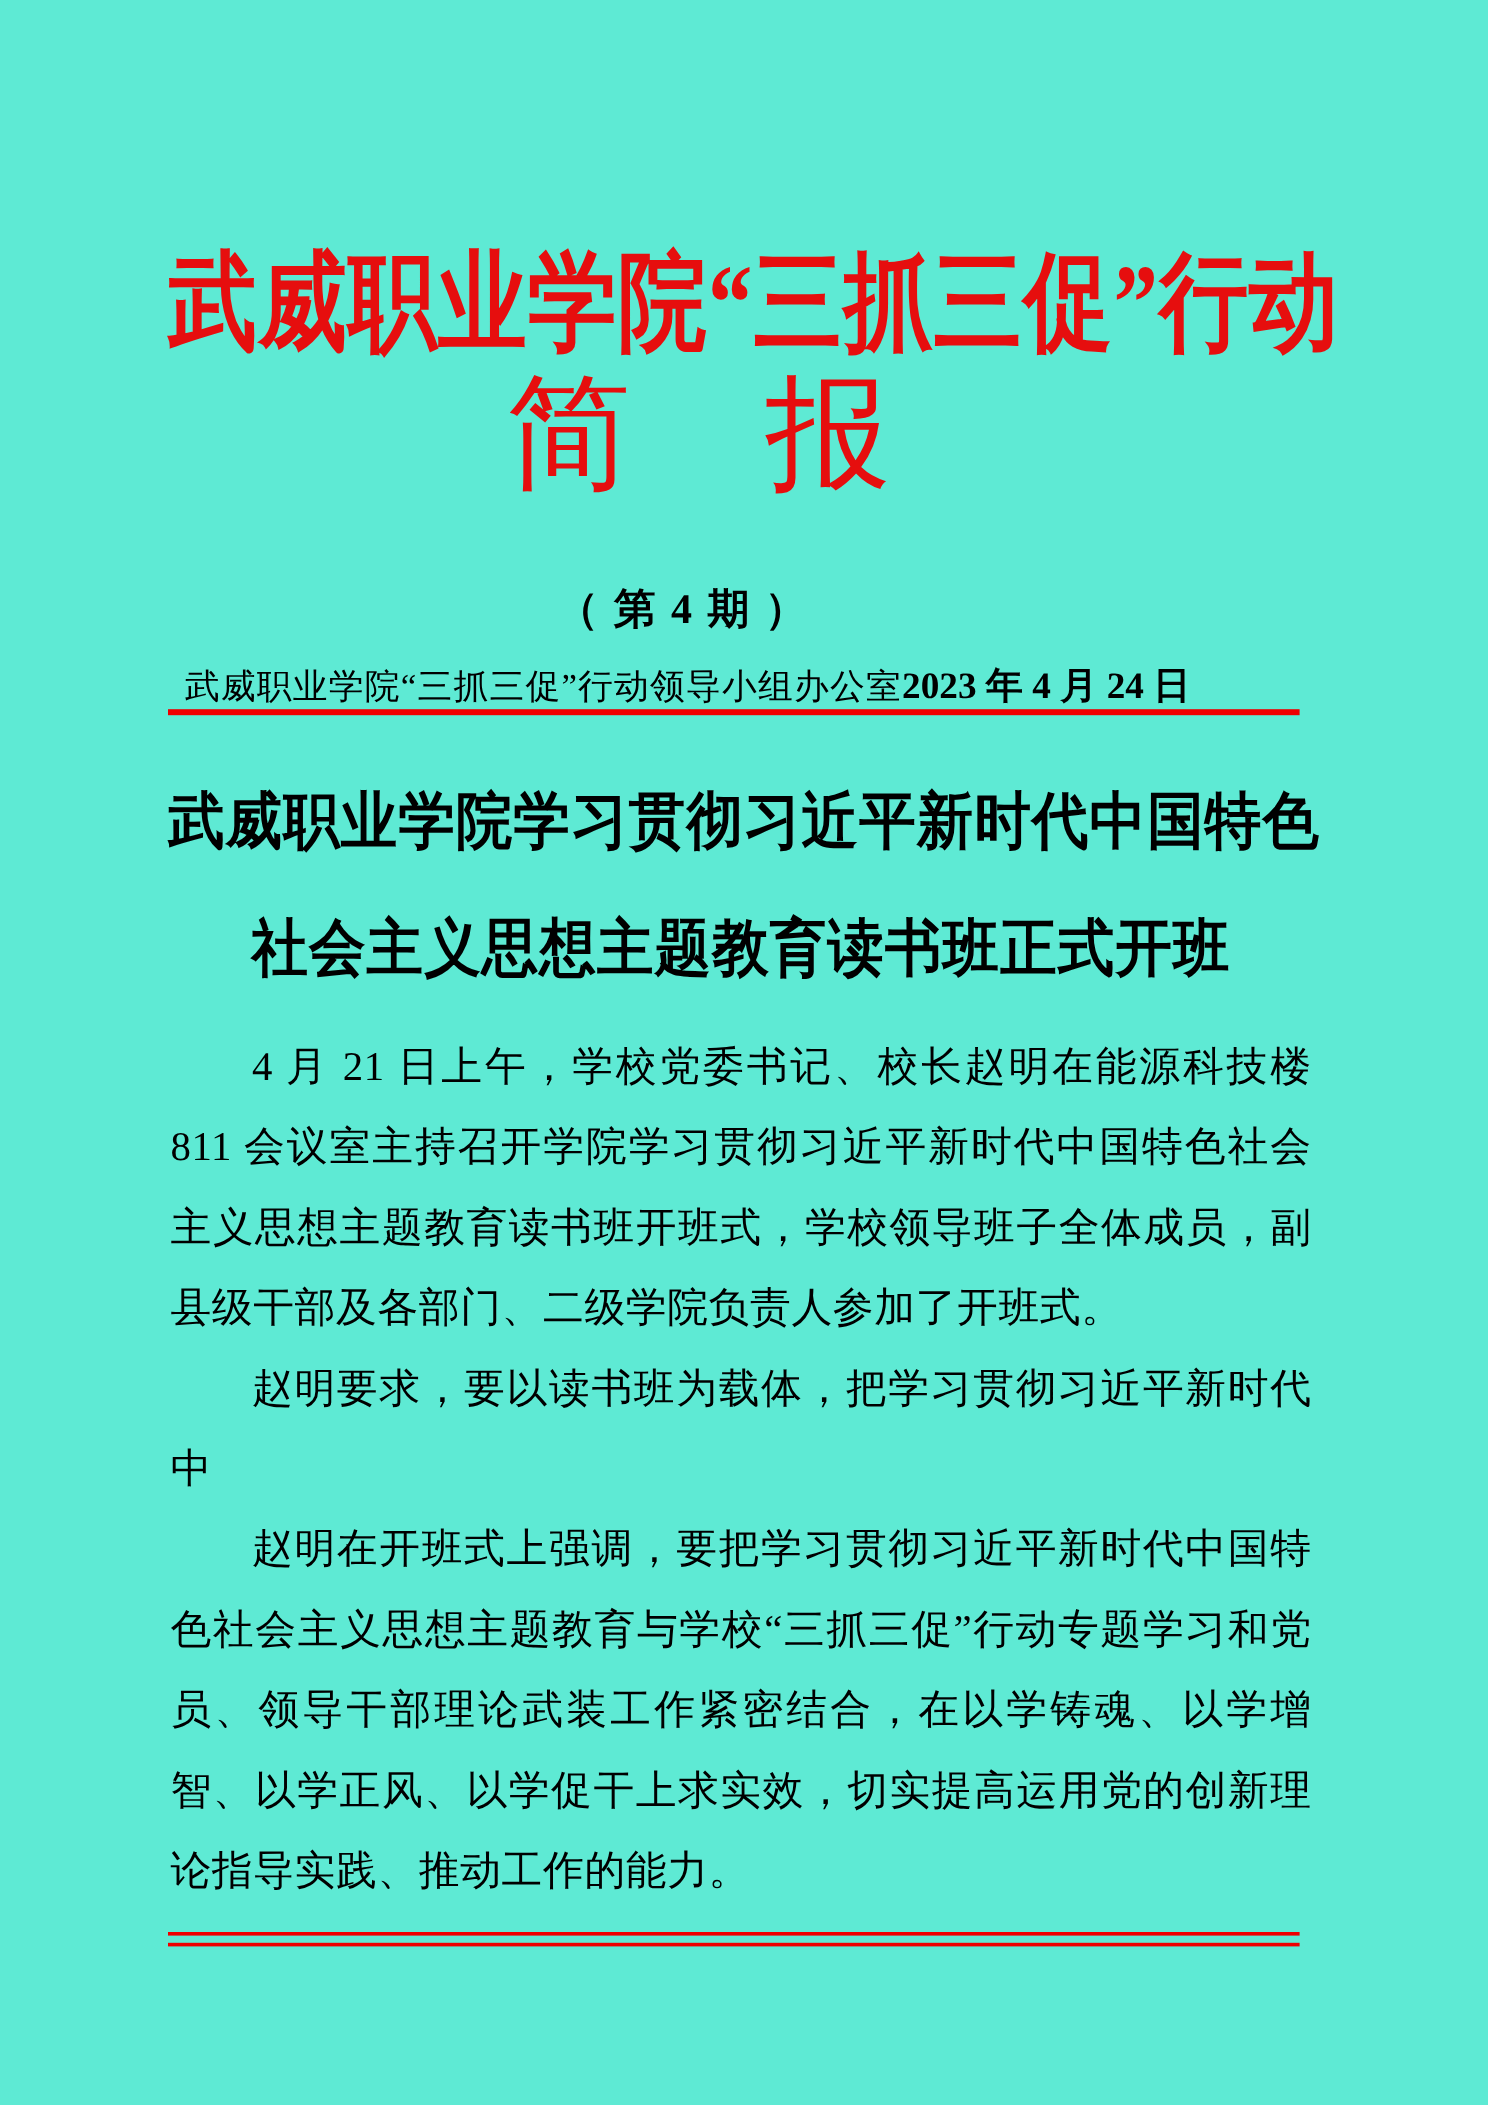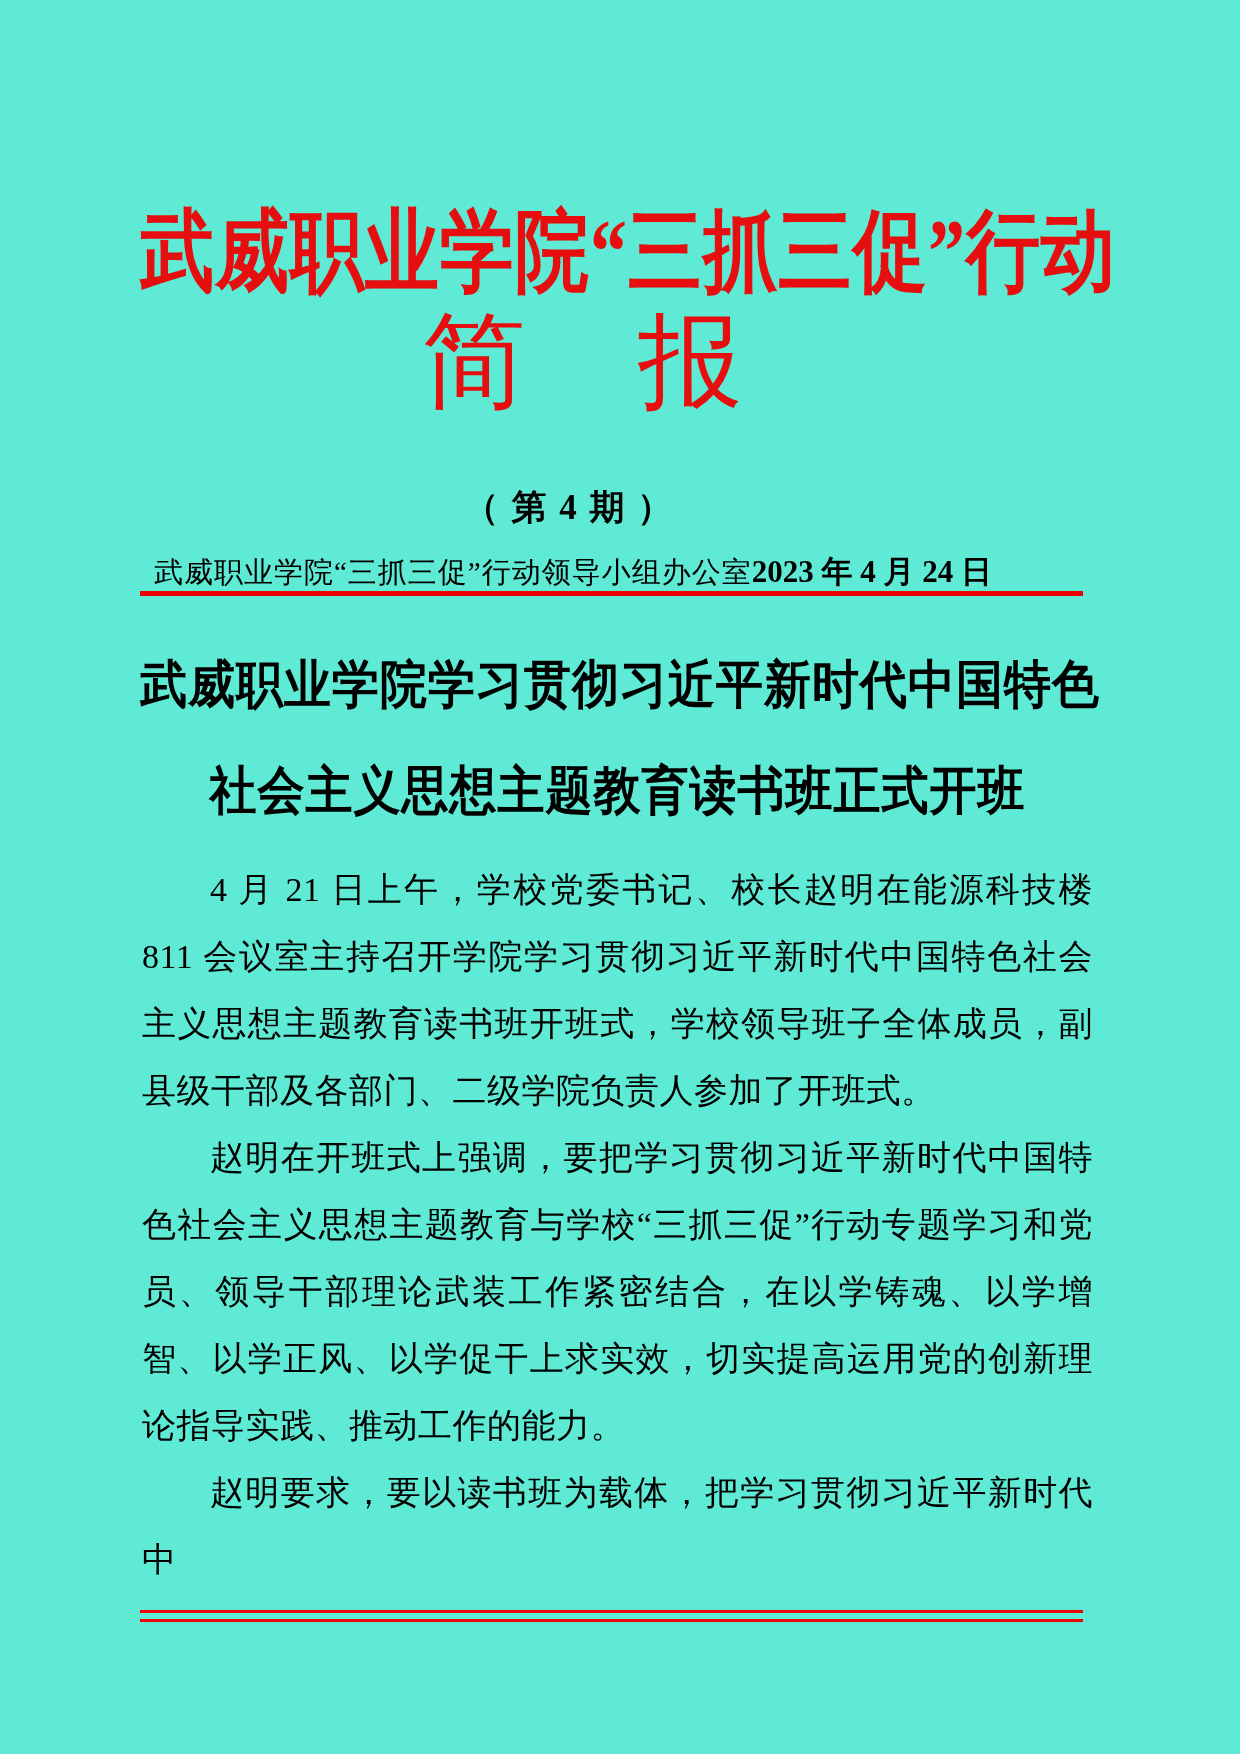--- a/index.html
+++ b/index.html
@@ -143,22 +143,22 @@
       <span class="issue-date">2023 年 4 月 24 日</span>
     </div>
     <div class="rule-thick"></div>
   </header>
 
   <main>
     <div class="article-heading line1">武威职业学院学习贯彻习近平新时代中国特色</div>
     <div class="article-heading line2">社会主义思想主题教育读书班正式开班</div>
     <div class="article-body">
       <p>4 月 21 日上午，学校党委书记、校长赵明在能源科技楼 811 会议室主持召开学院学习贯彻习近平新时代中国特色社会主义思想主题教育读书班开班式，学校领导班子全体成员，副县级干部及各部门、二级学院负责人参加了开班式。</p>
+      <p>赵明要求，要以读书班为载体，把学习贯彻习近平新时代中</p>
       <p>赵明在开班式上强调，要把学习贯彻习近平新时代中国特色社会主义思想主题教育与学校“三抓三促”行动专题学习和党员、领导干部理论武装工作紧密结合，在以学铸魂、以学增智、以学正风、以学促干上求实效，切实提高运用党的创新理论指导实践、推动工作的能力。</p>
-      <p>赵明要求，要以读书班为载体，把学习贯彻习近平新时代中</p>
     </div>
   </main>
 
   <footer>
     <div class="double-rule"></div>
   </footer>
 
 </div>
 
 </body></html>

